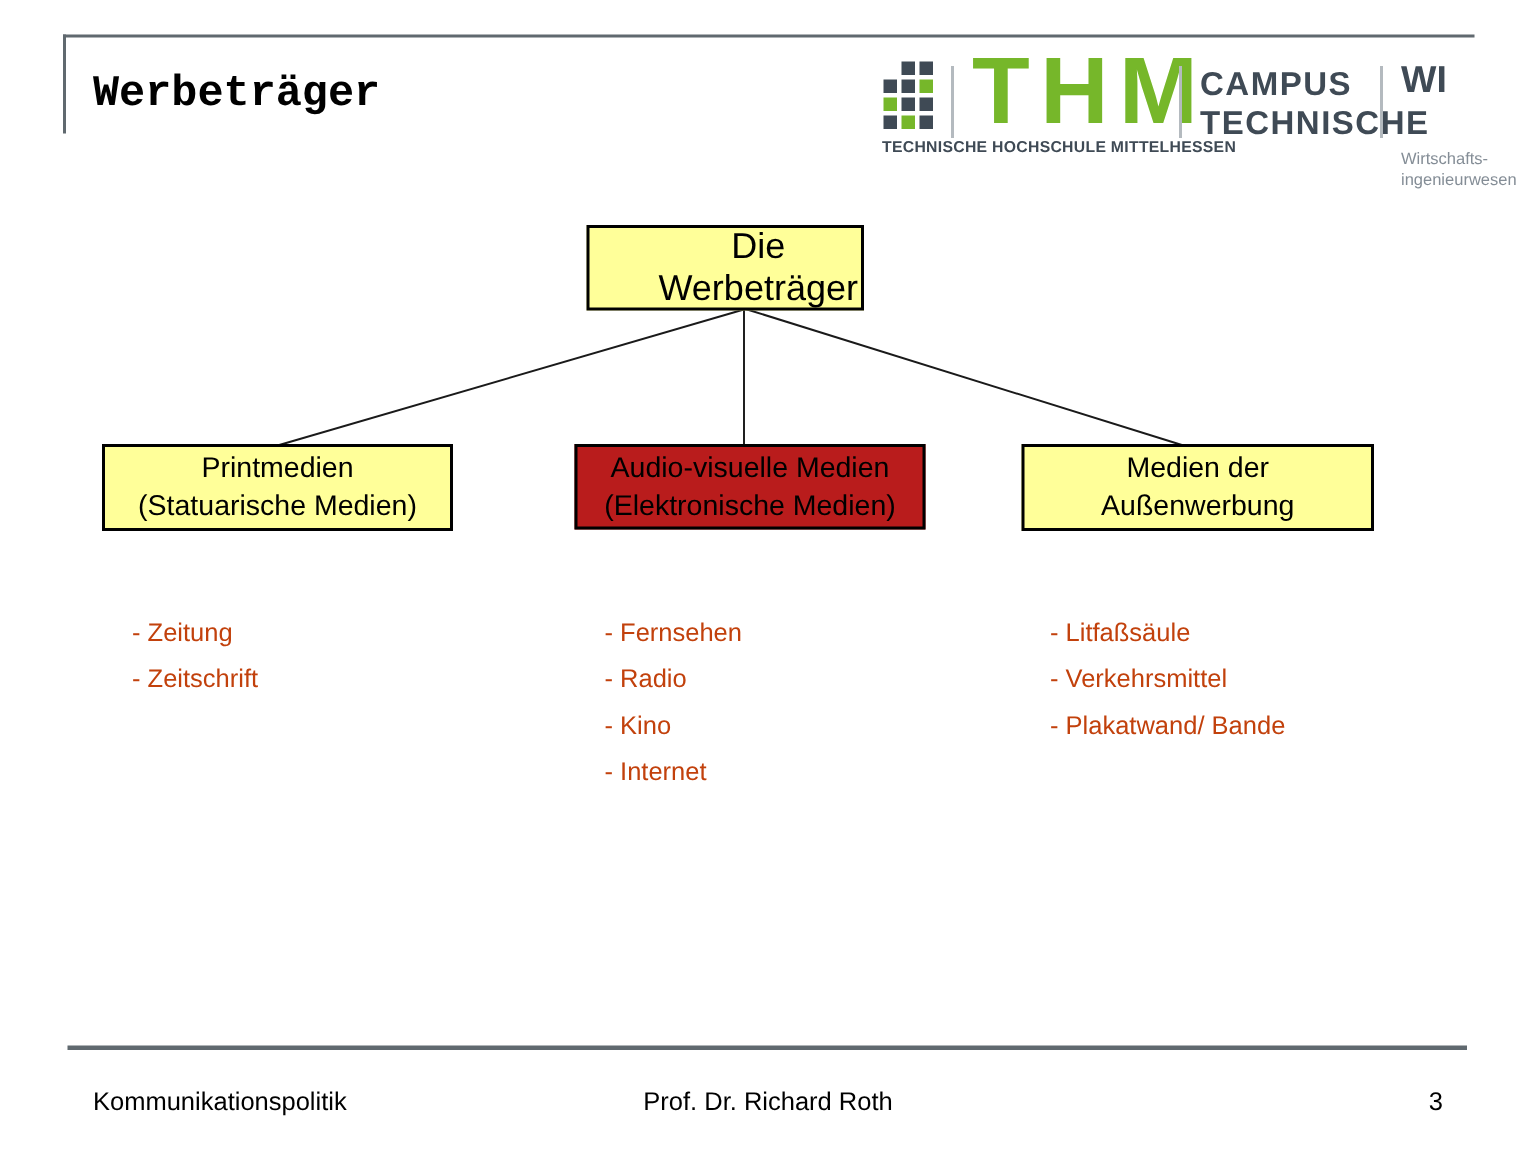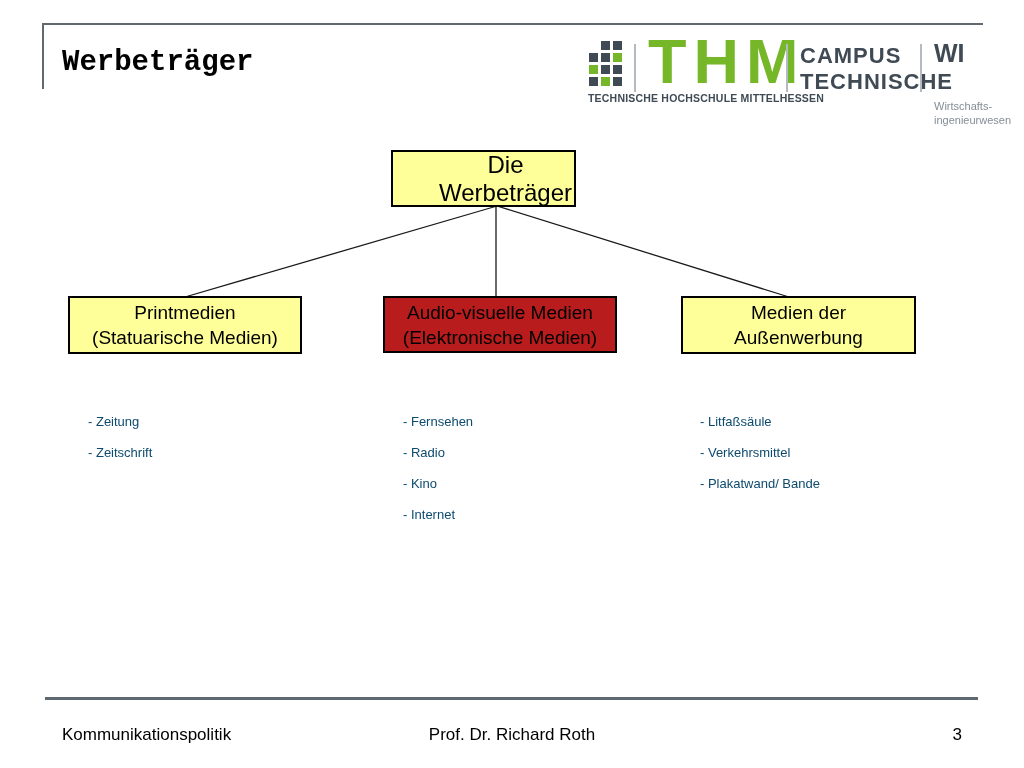--- a/index.html
+++ b/index.html
@@ -22,21 +22,21 @@
   .wi-dept { position:absolute; left:349px; top:40px; font-size:11px; line-height:14px; color:#848d96;margin-top:25px; }
 
   
   .connectors { position:absolute; left:0; top:0; width:1024px; height:768px; pointer-events:none; }
   .ybox { position:absolute; border:2px solid #000000; display:flex; flex-direction:column; align-items:center; justify-content:center; text-align:center; box-sizing:border-box; color:#000; }
   .root-box { left:391px; top:150px; width:185px; height:57px; font-size:24px;padding-left:44px; }
   .branch-box { font-size:19px; line-height:25px; }
   .bb-left   { left:68px;  top:296px; width:234px; height:58px; }
   .bb-mid    { left:383px; top:296px; width:234px; height:57px; }
   .bb-right  { left:681px; top:296px; width:235px; height:58px; }
-  .blist { position:absolute; top:413px; font-size:13px; color:#0c4a6e; }
+  .blist { position:absolute; top:413px; font-size:17px; color:#c2410c; }
   .blist div { line-height:18px; margin-bottom:13px; white-space:nowrap; }
   .bl-left  { left:88px; }
   .bl-mid   { left:403px; }
   .bl-right { left:700px; }
 
   
   .footer-text { position:absolute; top:725px; font-size:17px; color:#000; }
   .f-left { left:62px; }
   .f-center { left:312px; width:400px; text-align:center; }
   .f-page { left:880px; width:82px; text-align:right; }

